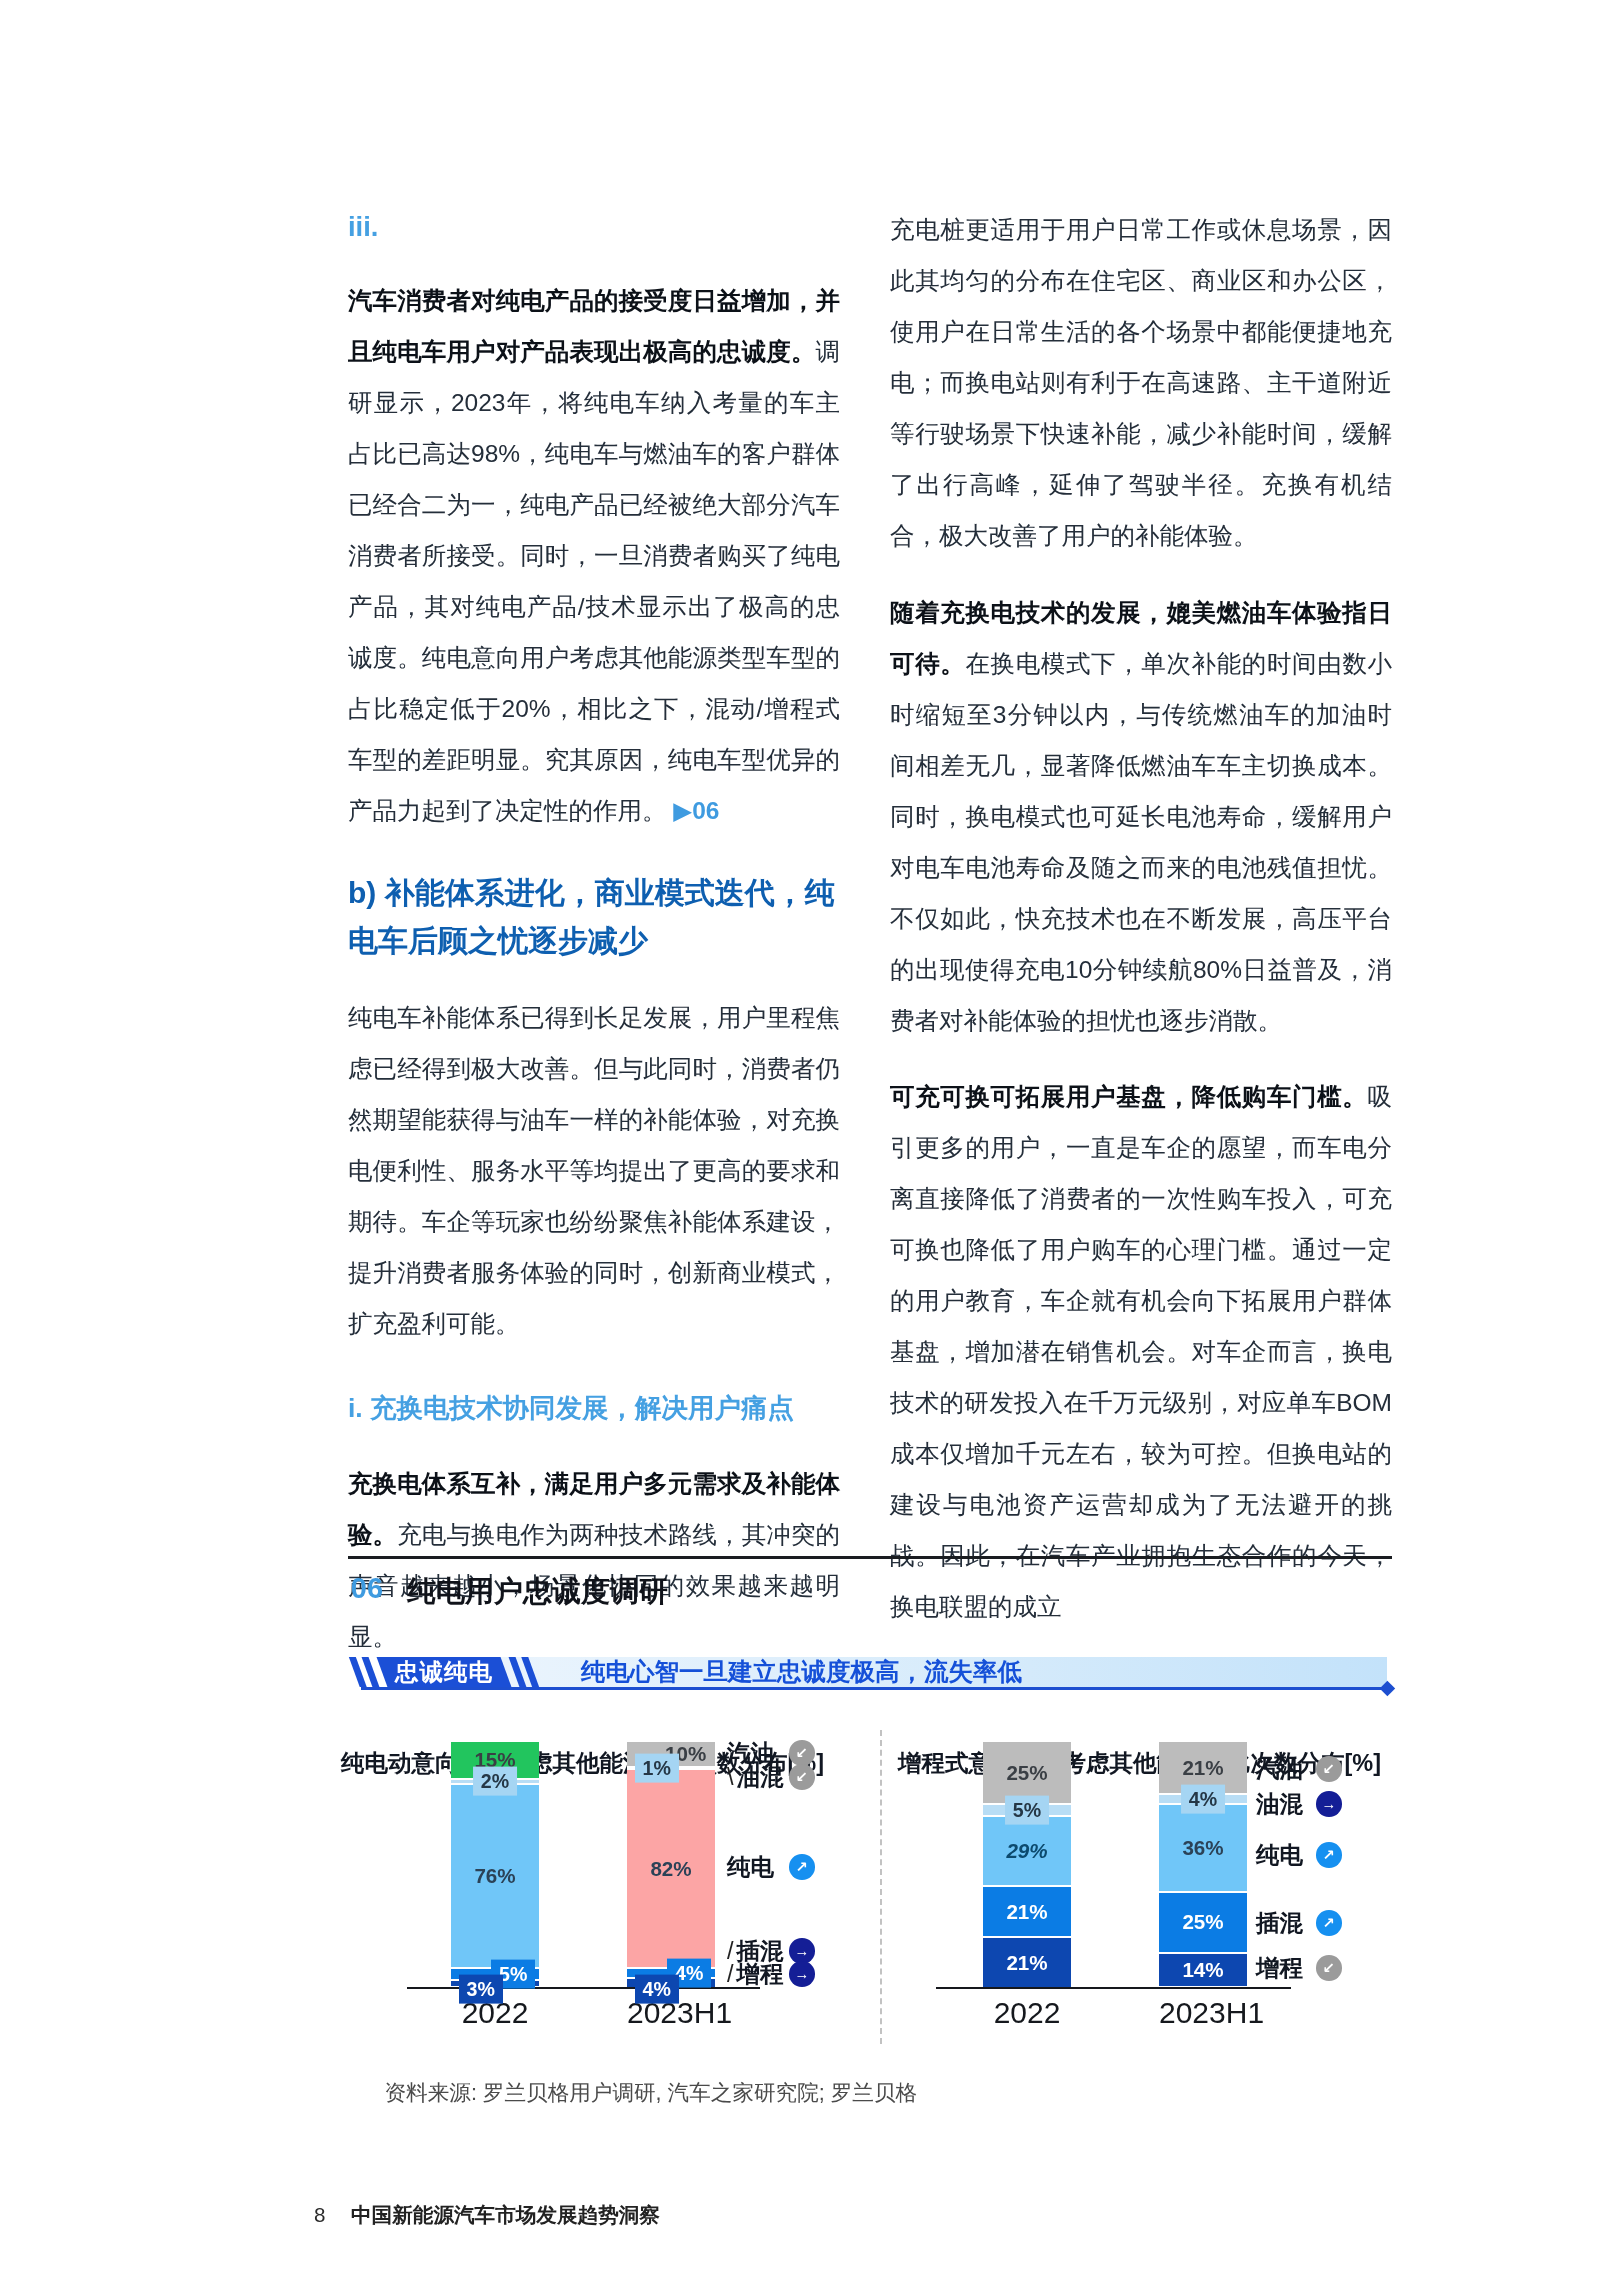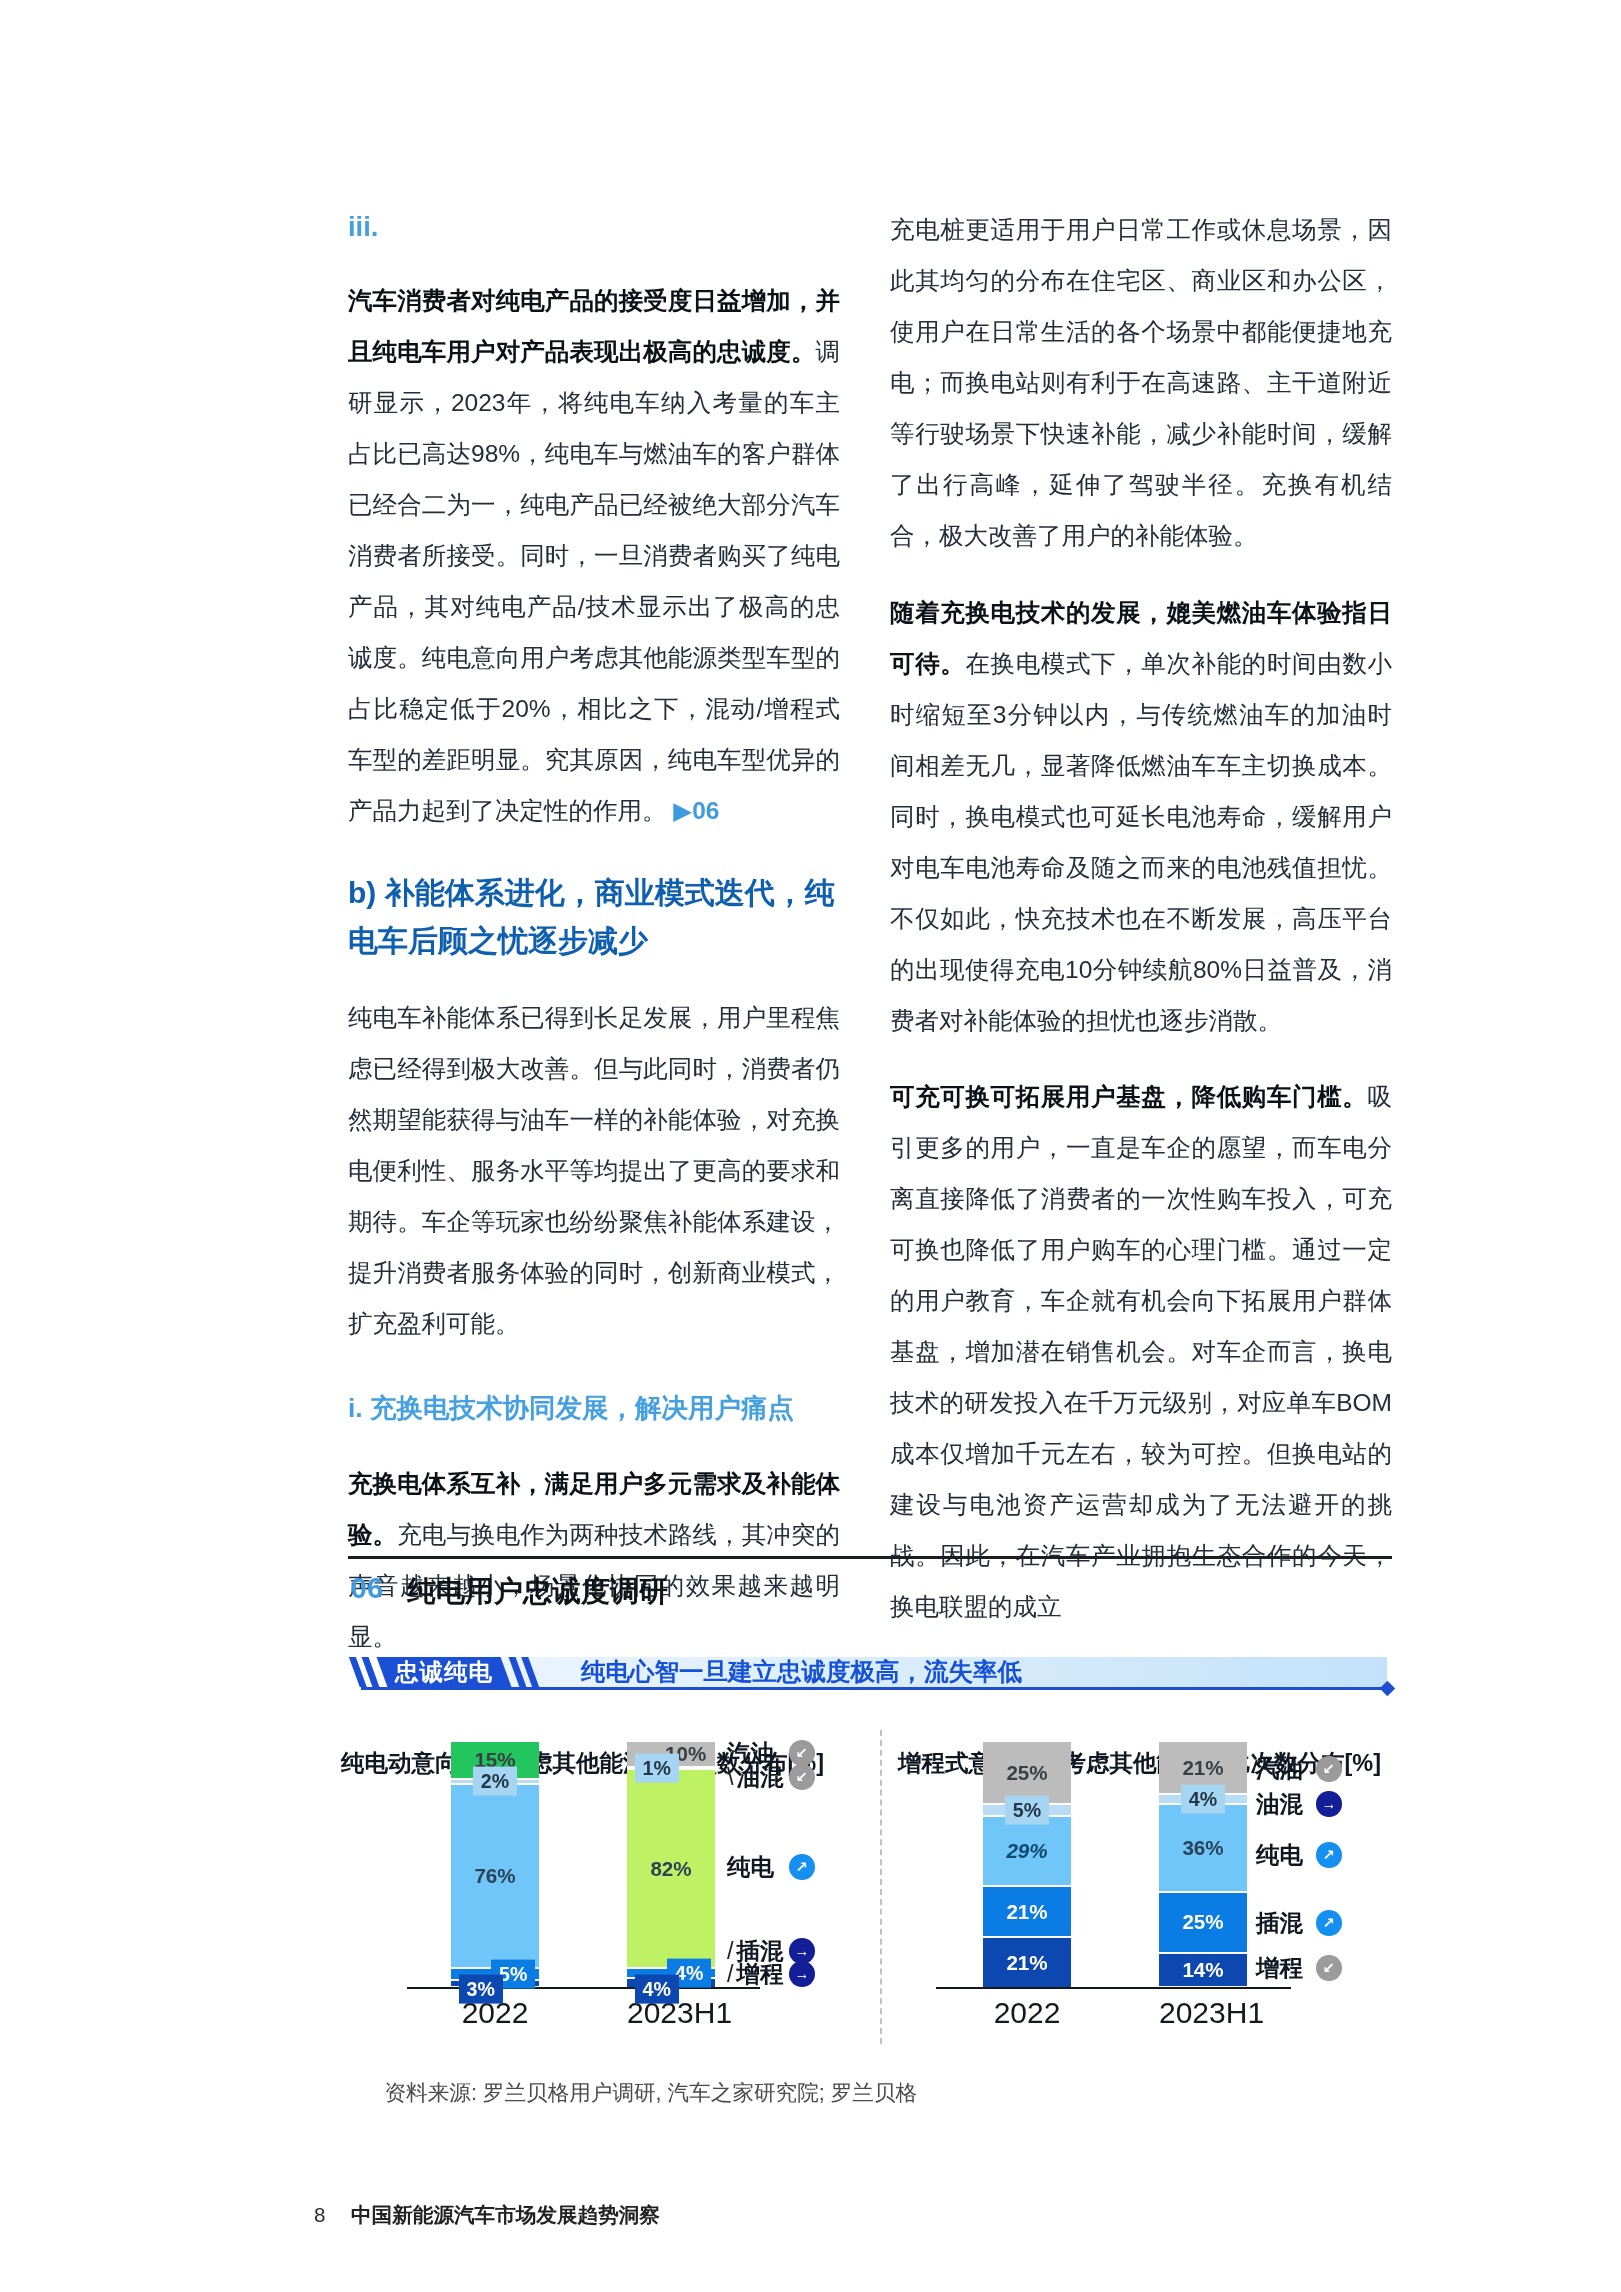--- a/index.html
+++ b/index.html
@@ -136,21 +136,21 @@
           </div>
         </div>
         <div class="year" style="left: 110px;">2022</div>
         <div class="bar" style="left: 286px;">
           <div class="seg" style="height: 24px; background: rgb(188, 188, 188);">
             <div class="lbl-plain pos-right" style="color: rgb(58, 63, 69);">10%</div>
           </div>
           <div class="seg" style="height: 2.4px; background: rgb(184, 221, 245);">
             <span class="lbl-box box-light bpos-left">1%</span>
           </div>
-          <div class="seg" style="height: 199px; background: #bef264;">
+          <div class="seg" style="height: 199px; background: #fca5a5;">
             <div class="lbl-plain pos-center" style="color: rgb(43, 66, 87);">82%</div>
           </div>
           <div class="seg" style="height: 9.7px; background: rgb(11, 124, 228);">
             <span class="lbl-box box-mid bpos-right">4%</span>
           </div>
           <div class="seg" style="height: 9.7px; background: rgb(13, 71, 176);">
             <span class="lbl-box box-dark bpos-left">4%</span>
           </div>
         </div>
         <div class="year" style="left: 286px;">2023H1</div>

